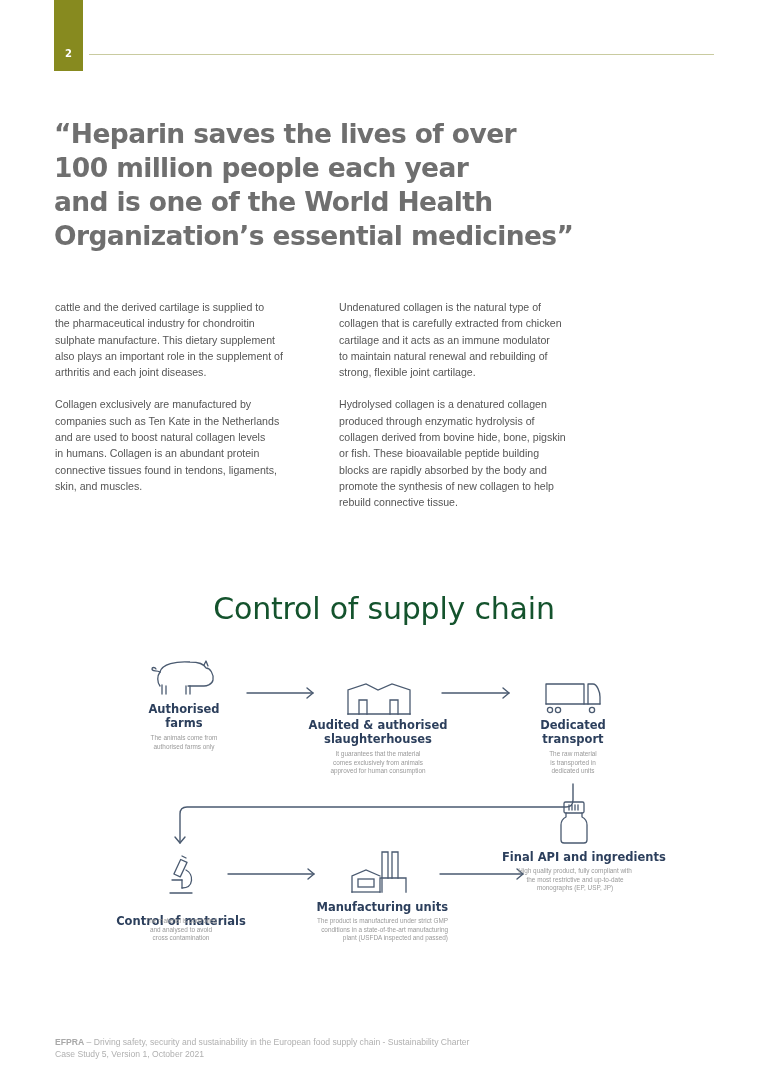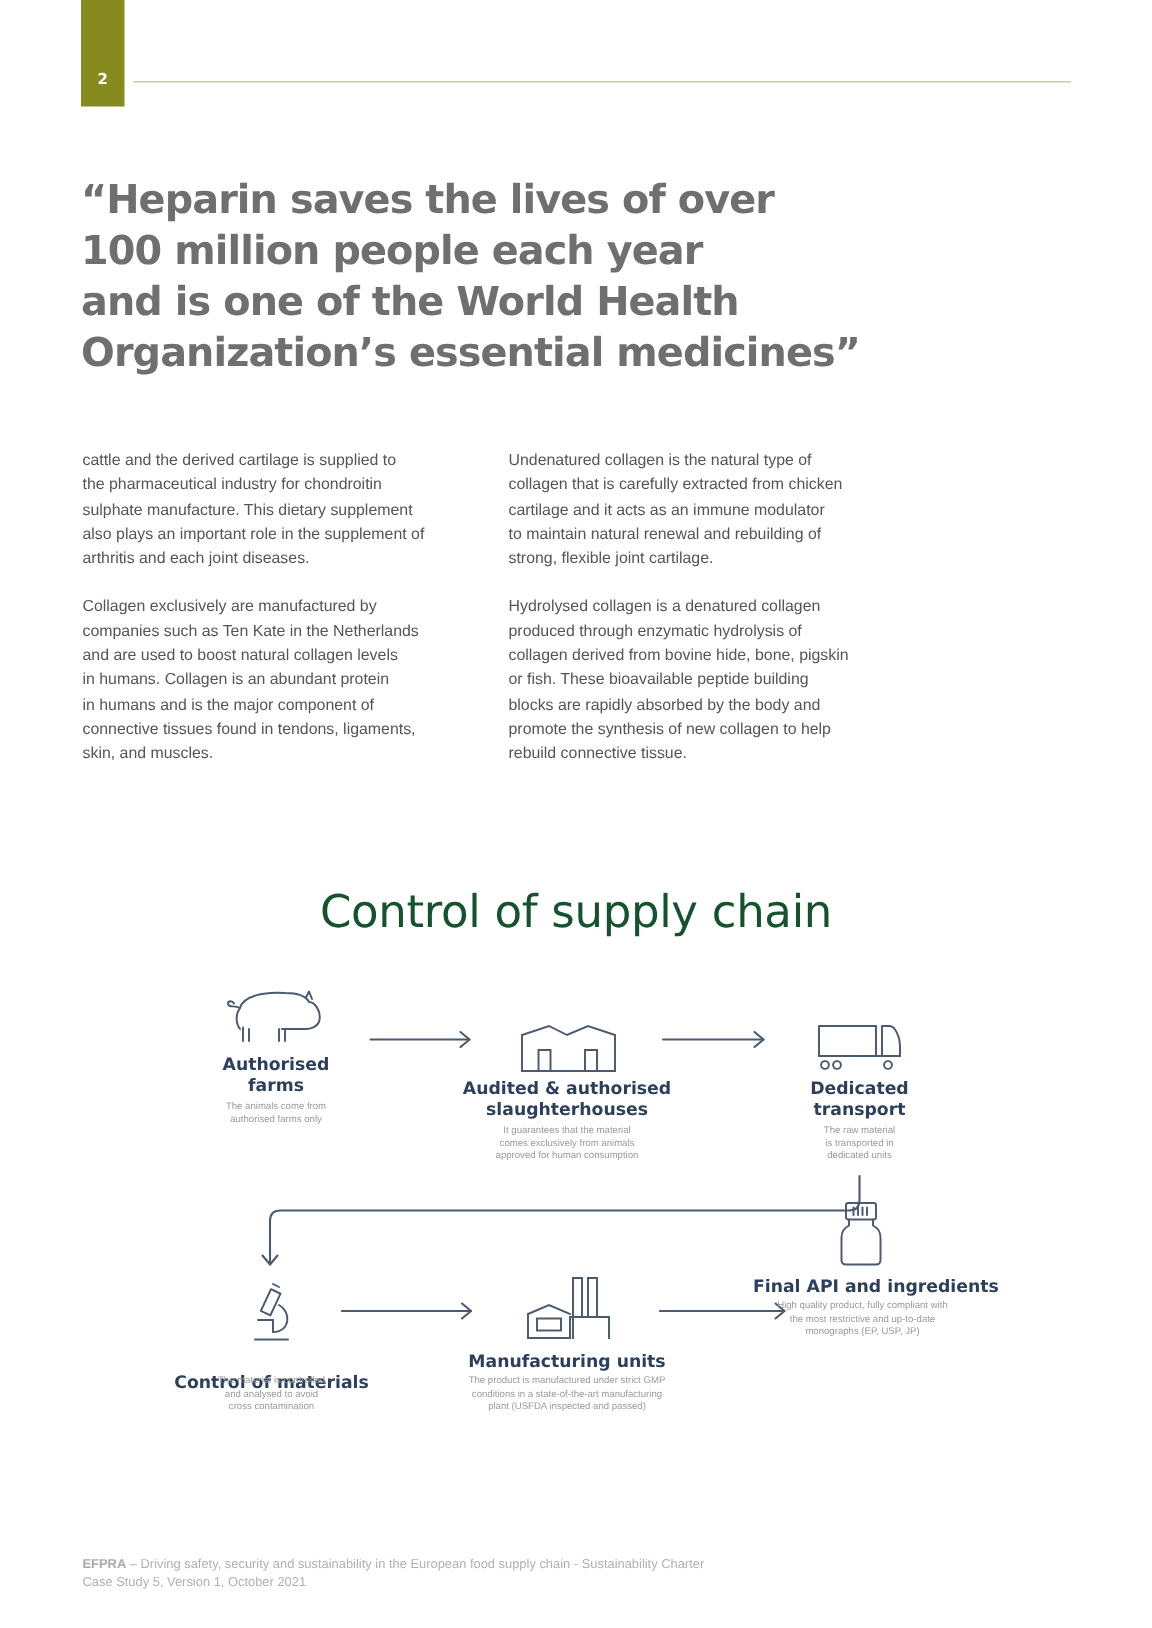--- a/index.html
+++ b/index.html
@@ -46,21 +46,20 @@
     <span class="ln">the pharmaceutical industry for chondroitin</span>
     <span class="ln">sulphate manufacture. This dietary supplement</span>
     <span class="ln">also plays an important role in the supplement of</span>
     <span class="ln">arthritis and each joint diseases.</span>
   </p>
   <p>
     <span class="ln">Collagen exclusively are manufactured by</span>
     <span class="ln">companies such as Ten Kate in the Netherlands</span>
     <span class="ln">and are used to boost natural collagen levels</span>
     <span class="ln">in humans. Collagen is an abundant protein</span>
-    <span class="ln">in humans and is the major component of</span>
     <span class="ln">connective tissues found in tendons, ligaments,</span>
     <span class="ln">skin, and muscles.</span>
   </p>
 </div>
 
 <div class="col right">
   <p>
     <span class="ln">Undenatured collagen is the natural type of</span>
     <span class="ln">collagen that is carefully extracted from chicken</span>
     <span class="ln">cartilage and it acts as an immune modulator</span>
@@ -187,21 +186,21 @@
   <div class="step-title" style="top:64px;">
     <span class="ln">Control of materials</span>
   </div>
   <div class="step-desc" style="top:67px;">
     <span class="ln">The material is controlled</span>
     <span class="ln">and analysed to avoid</span>
     <span class="ln">cross contamination</span>
   </div>
 </div>
 
-<div class="step" style="left:308px; top:850px; width:140px; height:100px;">
+<div class="step" style="left:308px; top:850px; width:140px; height:100px;text-align:right;">
   <svg class="icon" style="left:42px; top:0px;" width="60" height="46" viewBox="0 0 60 46">
     <g stroke="#4a5a70" stroke-width="1.3" fill="none" stroke-linecap="square" stroke-linejoin="miter">
       <polyline points="2,42 2,26 16,20 30,26"></polyline>
       <rect x="8" y="29" width="16" height="8"></rect>
       <polyline points="32,42 32,2 38,2 38,28"></polyline>
       <polyline points="42,28 42,2 48,2 48,28"></polyline>
       <polyline points="30,42 30,28 56,28 56,42"></polyline>
       <line x1="2" y1="42" x2="30" y2="42"></line>
     </g>
   </svg>

